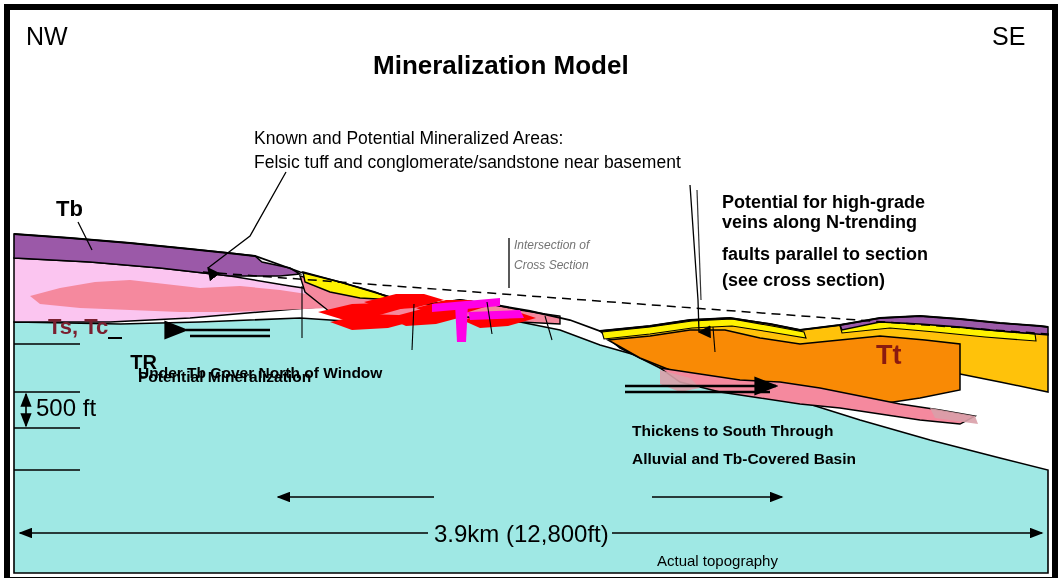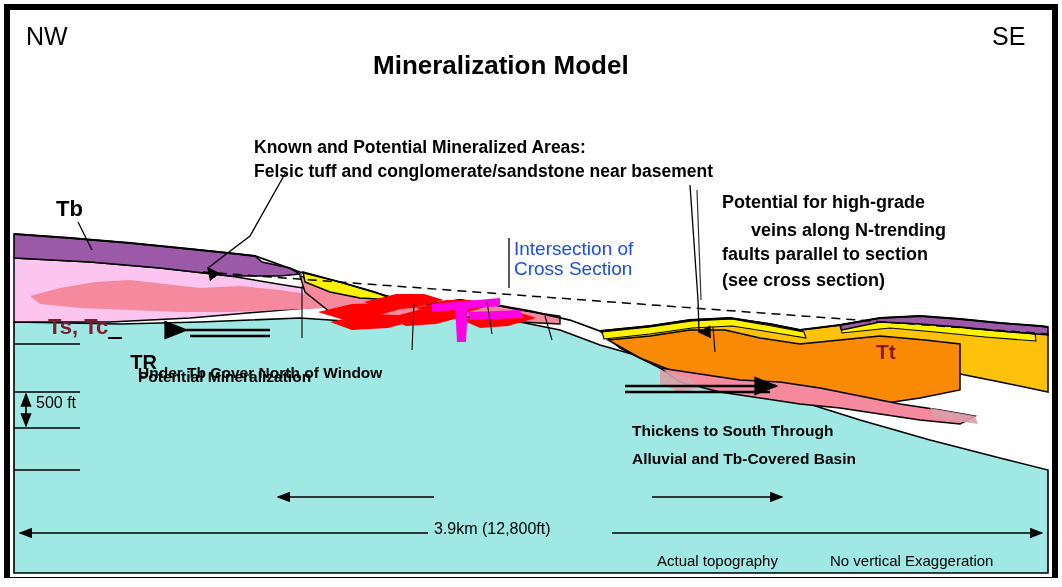--- a/index.html
+++ b/index.html
@@ -2,29 +2,29 @@
 <html><head>
 <meta charset="utf-8">
 <style>
   html,body{margin:0;padding:0;background:#fff;}
   body{font-family:"Liberation Sans",sans-serif;}
   #stage{position:relative;width:1062px;height:578px;background:#ffffff;overflow:hidden;}
   #stage svg{position:absolute;left:0;top:0;}
   .lbl{position:absolute;white-space:pre;line-height:1.18;}
   .hdr{font-size:25px;font-weight:400;color:#000;}
   .title{font-size:26px;font-weight:bold;color:#000;}
-  .ann{font-size:17.5px;font-weight:bold;color:#000;margin-top:9px;}
+  .ann{font-size:17.5px;font-weight:normal;color:#000;}
   .ann2{font-size:18px;font-weight:bold;color:#000;}
   .annsm{font-size:15.5px;font-weight:bold;color:#000;}
-  .ital{font-size:19px;color:#1d4ed8;}
-  .scaletxt{font-size:16px;color:#000;}
+  .ital{font-size:12px;font-style:italic;color:#737373;}
+  .scaletxt{font-size:24px;color:#000;}
   .foot{font-size:15px;color:#000;}
   .fmt{font-size:22px;font-weight:bold;color:#000;}
   .fmtTs{font-size:22px;font-weight:bold;color:#7a2030;}
-  .fmtTt{font-size:21px;font-weight:bold;color:#8a1a10;}
+  .fmtTt{font-size:27px;font-weight:bold;color:#8a1a10;}
   .tri{font-size:20px;font-weight:bold;color:#000;position:relative;}
 </style>
 </head>
 <body>
 
 <div id="stage">
 
   <svg width="1062" height="587" viewBox="0 0 1062 587">
     <defs>
       <marker id="arrHead" markerWidth="10" markerHeight="8" refX="9" refY="4" orient="auto">
@@ -198,21 +198,21 @@
   <div class="lbl hdr" style="left:26px;top:22px;">NW</div>
 
   <div class="lbl hdr" style="left:992px;top:22px;">SE</div>
 
   <div class="lbl title" style="left:373px;top:50px;">Mineralization Model</div>
 
   <div class="lbl ann" style="left:254px;top:128px;">Known and Potential Mineralized Areas:</div>
   <div class="lbl ann" style="left:254px;top:152px;">Felsic tuff and conglomerate/sandstone near basement</div>
 
   <div class="lbl ann2" style="left:722px;top:192px;">Potential for high-grade</div>
-  <div class="lbl ann2" style="left:722px;top:220px;margin-left:29px;">veins along N-trending</div>
+  <div class="lbl ann2" style="left:722px;top:212px;">veins along N-trending</div>
   <div class="lbl ann2" style="left:722px;top:244px;">faults parallel to section</div>
   <div class="lbl ann2" style="left:722px;top:270px;">(see cross section)</div>
 
   <div class="lbl ital" style="left:514px;top:238px;">Intersection of</div>
   <div class="lbl ital" style="left:514px;top:258px;">Cross Section</div>
 
   <div class="lbl annsm" style="left:138px;top:340px;margin-top:28px;">Potential Mineralization</div>
   <div class="lbl annsm" style="left:138px;top:364px;">Under Tb Cover North of Window</div>
 
   <div class="lbl annsm" style="left:632px;top:422px;">Thickens to South Through</div>
@@ -229,15 +229,14 @@
     <span style="position:absolute;left:0px;top:10px;width:14px;height:2px;background:#000;"></span>
   </div>
 
   <div class="lbl scaletxt" style="left:36px;top:394px;">500 ft</div>
 
 
   <div class="lbl scaletxt" style="left:434px;top:520px;">3.9km (12,800ft)</div>
 
   <div class="lbl foot" style="left:657px;top:552px;">Actual topography</div>
 
-  <div class="lbl foot" style="left:830px;top:552px;">No vertical Exaggeration</div>
 
 </div>
 
 </body></html>

